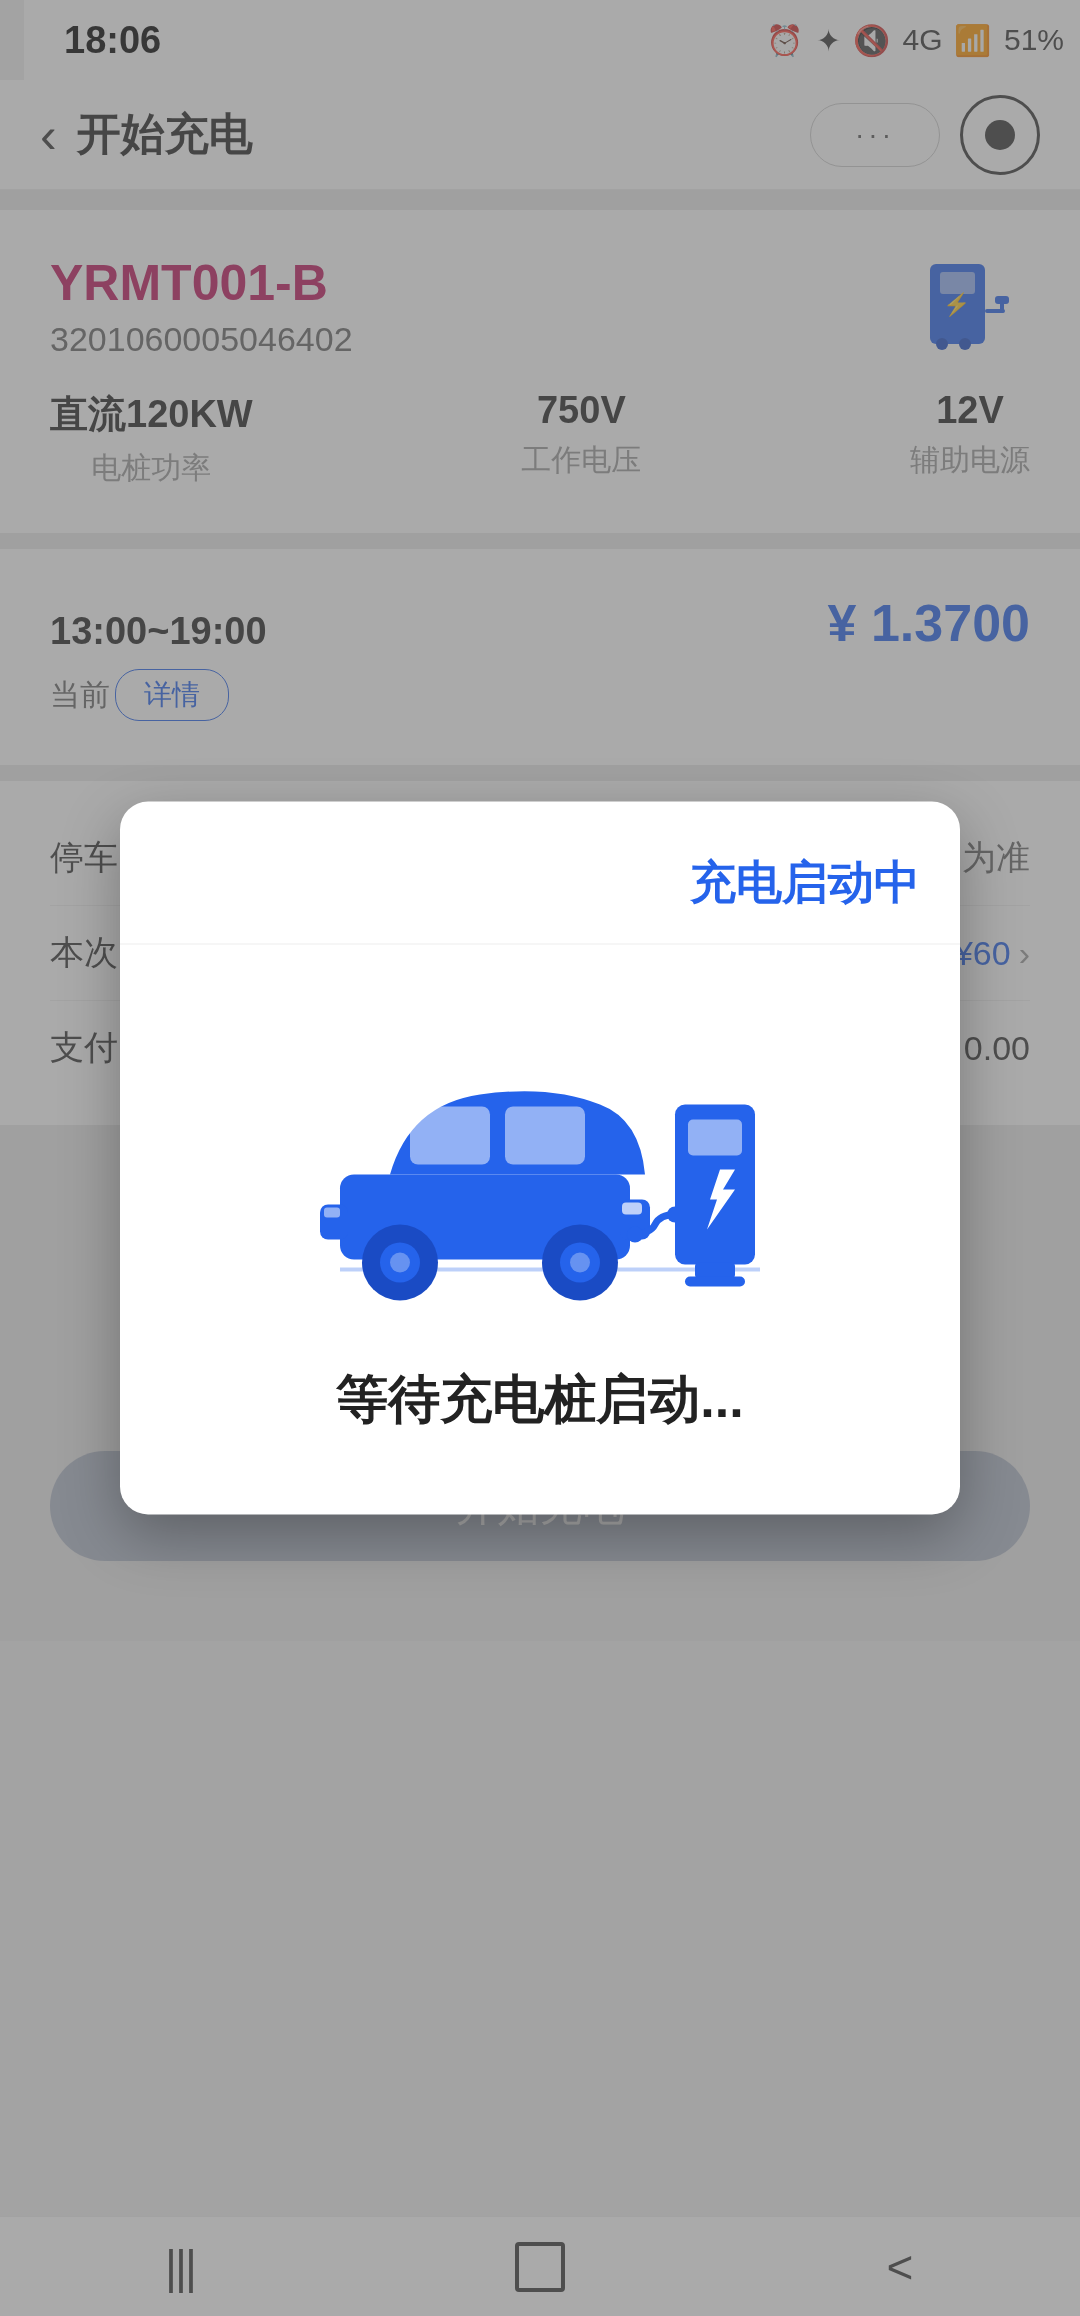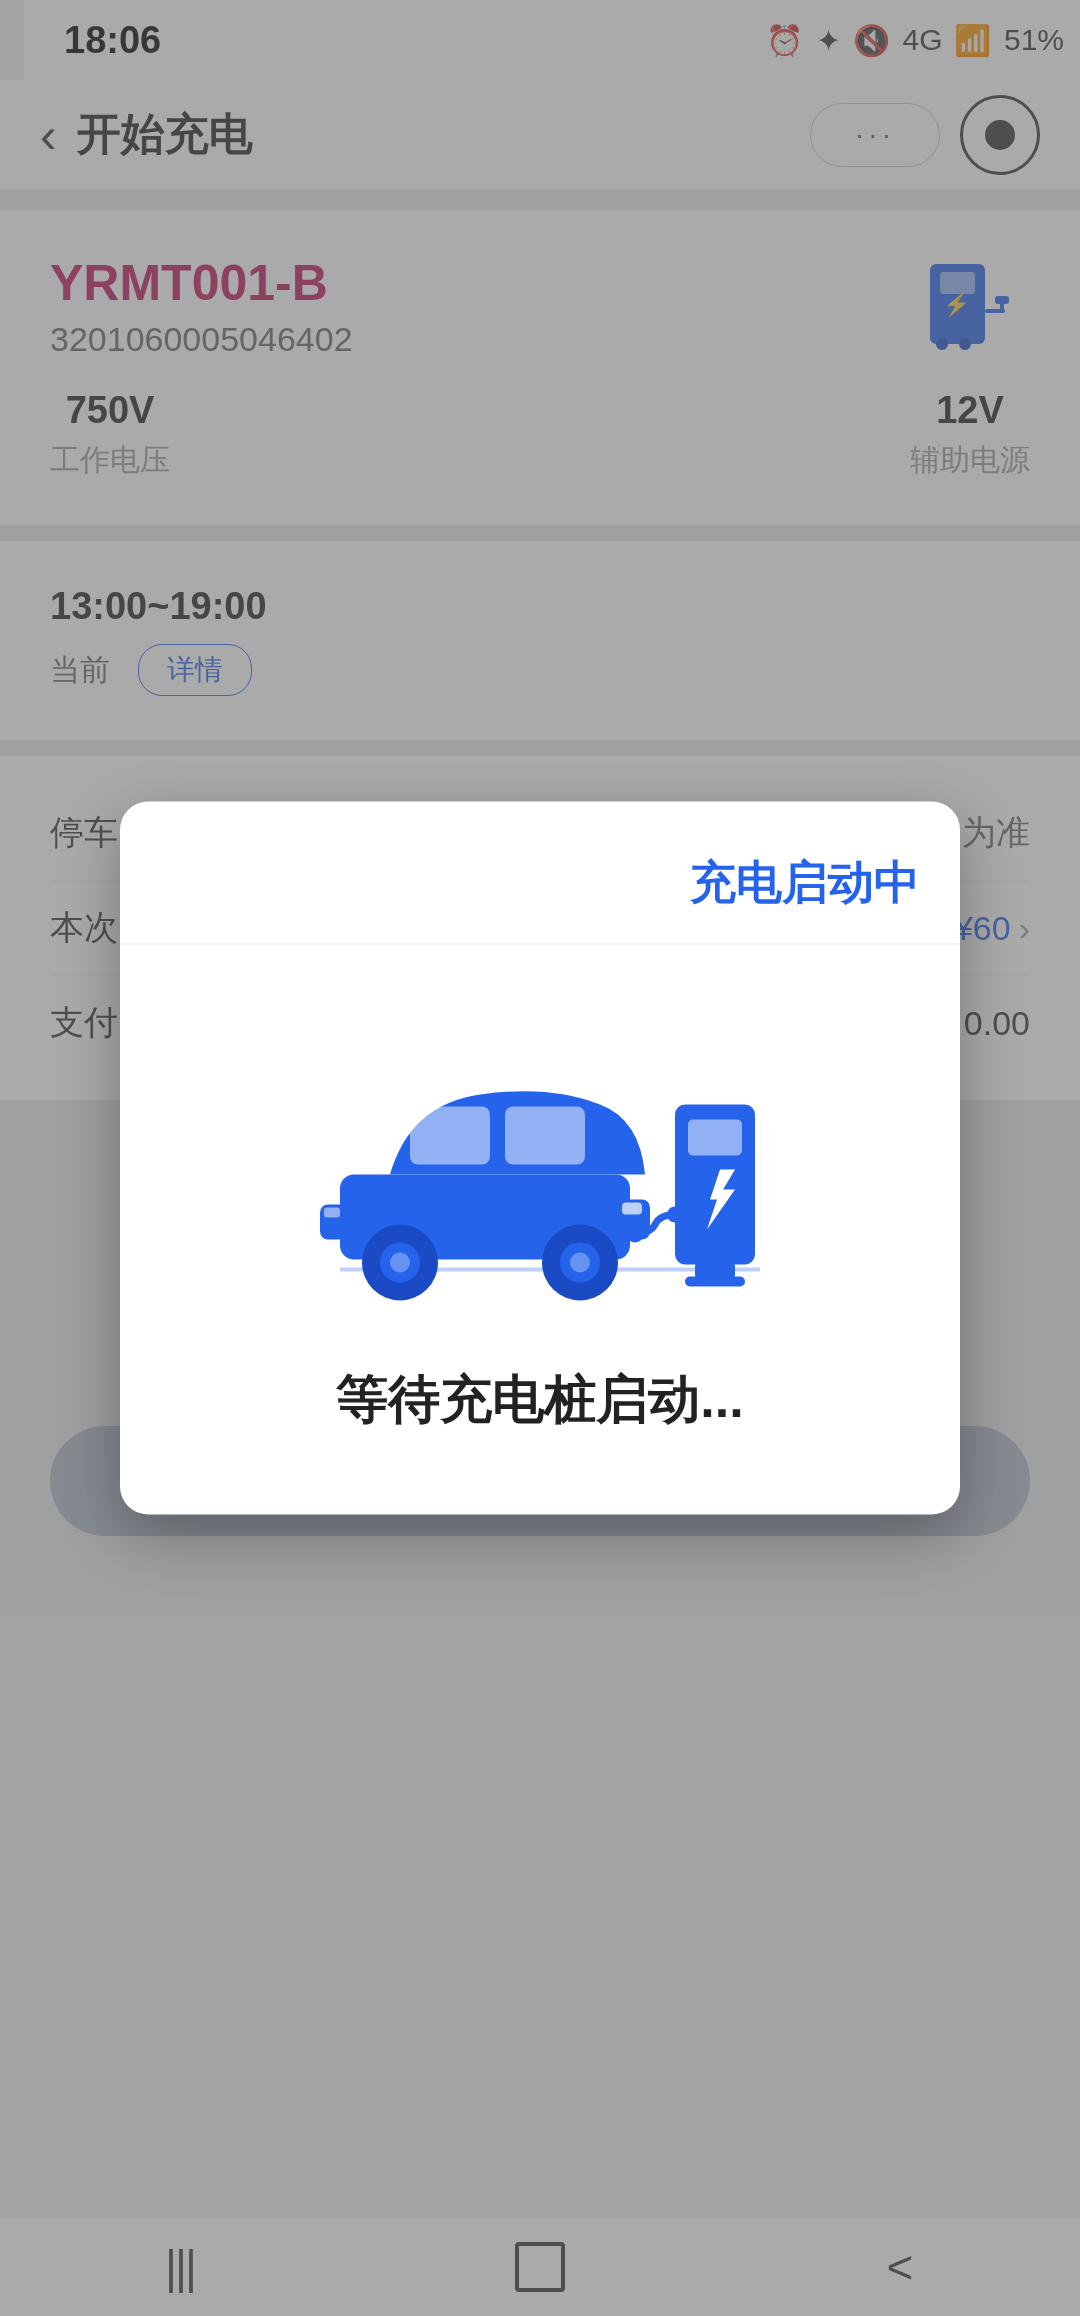--- a/index.html
+++ b/index.html
@@ -363,35 +363,40 @@
         <text x="47" y="58" text-anchor="middle" font-size="22" fill="#fff" font-weight="bold">⚡</text>
         <rect x="75" y="55" width="20" height="4" rx="2"></rect>
         <rect x="90" y="42" width="4" height="17" rx="2"></rect>
         <rect x="85" y="42" width="14" height="8" rx="3"></rect>
         <circle cx="32" cy="90" r="6" fill="#1a4bc4"></circle>
         <circle cx="55" cy="90" r="6" fill="#1a4bc4"></circle>
       </svg>
     </div>
     <div class="station-specs">
       <div class="spec-item">
+        <div class="spec-value">直流120KW</div>
+        <div class="spec-label">电桩功率</div>
+      </div>
+      <div class="spec-item">
         <div class="spec-value">750V</div>
         <div class="spec-label">工作电压</div>
       </div>
       <div class="spec-item">
         <div class="spec-value">12V</div>
         <div class="spec-label">辅助电源</div>
       </div>
     </div>
   </div>
 
   <div class="price-card">
     <div class="price-row">
       <span class="price-time">13:00~19:00</span>
-    </div>
-    <div style="display:flex; align-items:center; margin-top:16px; gap:28px;">
+      <span class="price-value">¥ 1.3700</span>
+    </div>
+    <div style="display:flex; align-items:center; margin-top:16px; gap:5px;">
       <span class="current-label">当前</span>
       <div style="border:1.5px solid #2563eb; border-radius:24px; padding:6px 28px; font-size:28px; color:#2563eb;">
         <span>详情</span>
       </div>
     </div>
   </div>
 
   <div class="info-card">
     <div class="info-row">
       <span>停车</span>

